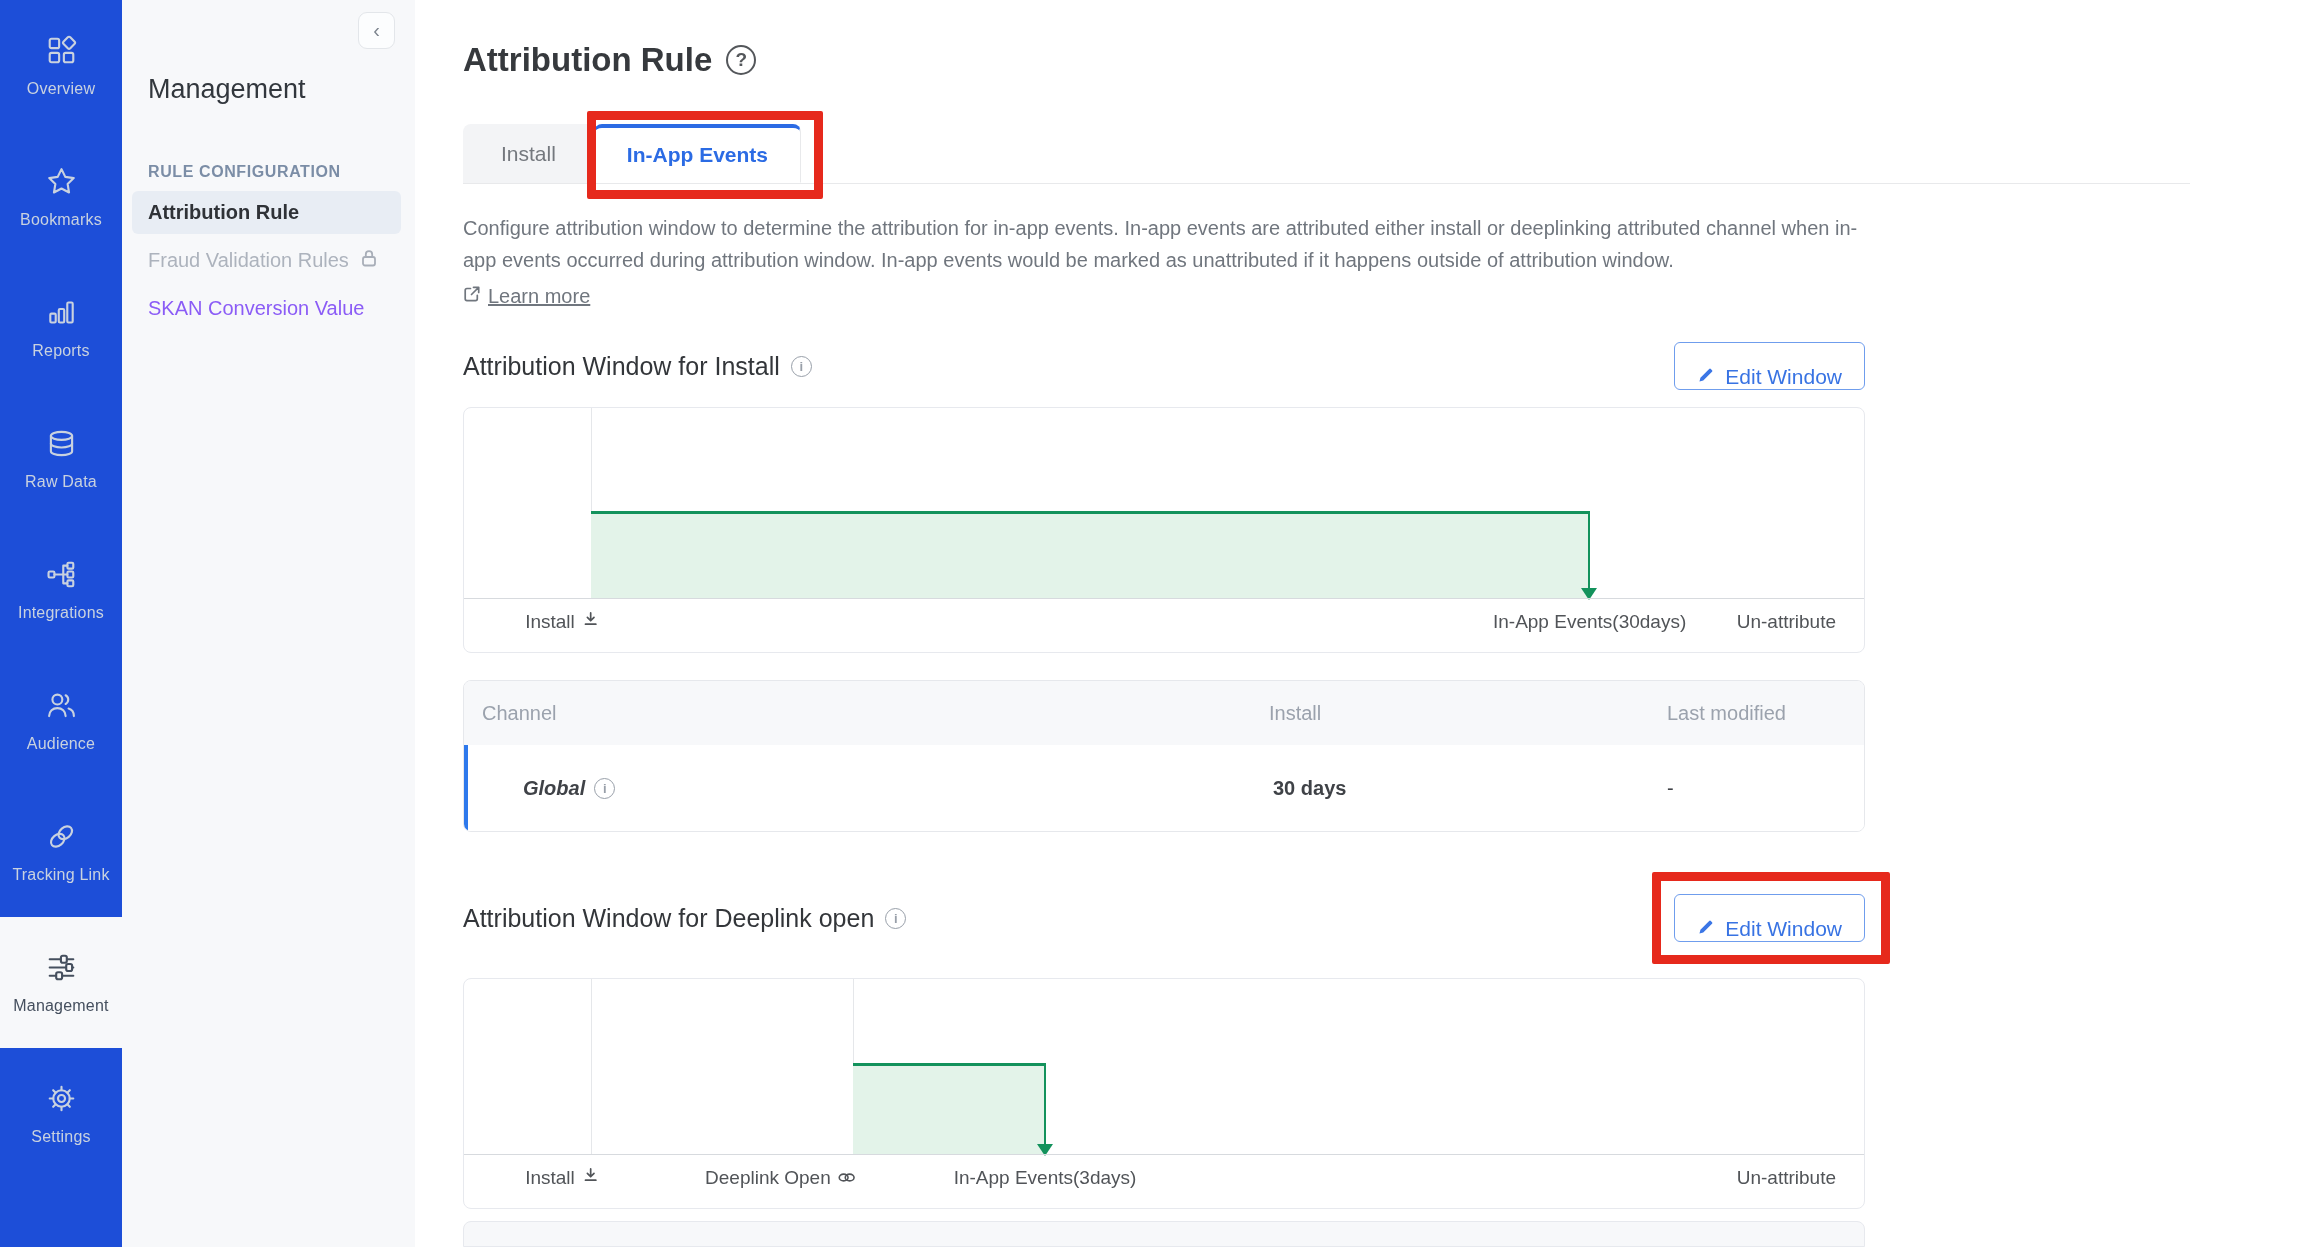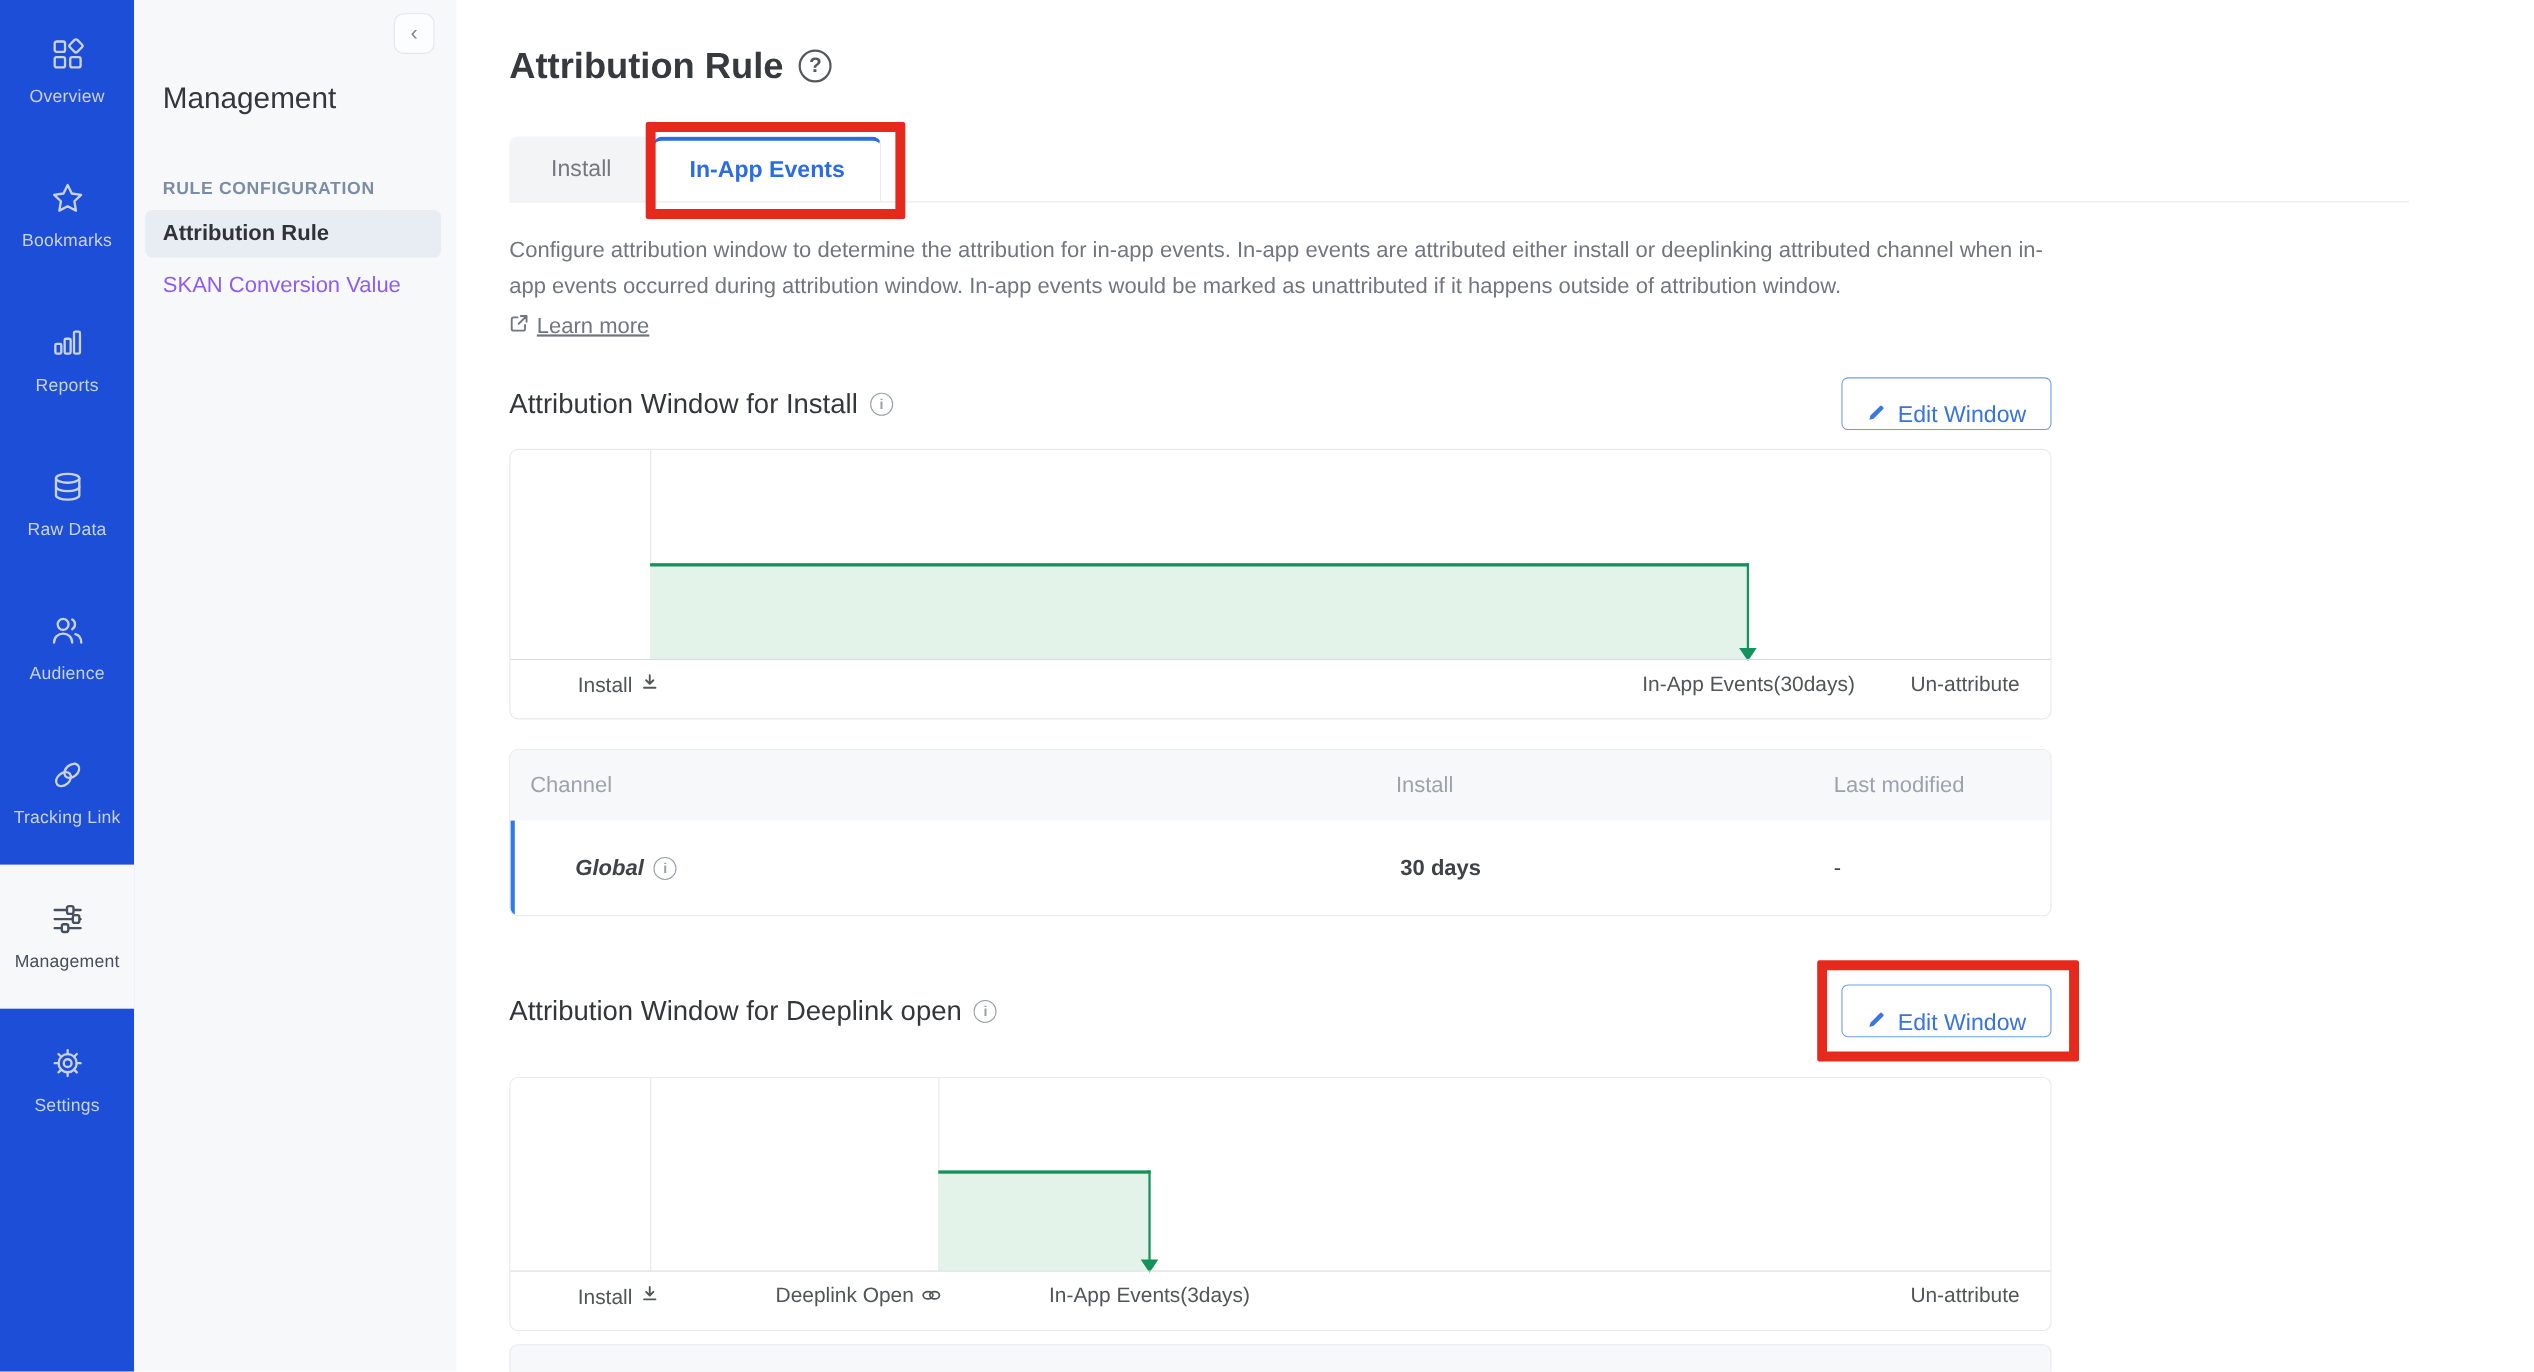--- a/index.html
+++ b/index.html
@@ -132,20 +132,30 @@
     <div class="rail-item">
       <span><svg width="33" height="33" viewBox="0 0 28 28">
             <ellipse cx="14" cy="7.5" rx="9" ry="3.4"></ellipse>
             <path d="M5 7.5v13c0 1.9 4 3.4 9 3.4s9-1.5 9-3.4v-13"></path>
             <path d="M5 14c0 1.9 4 3.4 9 3.4s9-1.5 9-3.4"></path>
           </svg></span>
       <span class="rail-label">Raw Data</span>
     </div>
     <div class="rail-item">
       <span><svg width="33" height="33" viewBox="0 0 28 28">
+            <rect x="3" y="11.5" width="5" height="5" rx="1"></rect>
+            <rect x="19" y="4" width="5" height="5" rx="1"></rect>
+            <rect x="19" y="11.5" width="5" height="5" rx="1"></rect>
+            <rect x="19" y="19" width="5" height="5" rx="1"></rect>
+            <path d="M8 14h7.5M15.5 6.5V21.5M15.5 6.5H19M15.5 14H19M15.5 21.5H19"></path>
+          </svg></span>
+      <span class="rail-label">Integrations</span>
+    </div>
+    <div class="rail-item">
+      <span><svg width="33" height="33" viewBox="0 0 28 28">
             <circle cx="10.5" cy="9" r="4.2"></circle>
             <path d="M3.5 23c0-4.2 3.1-6.8 7-6.8s7 2.6 7 6.8"></path>
             <path d="M17.5 5.3a4.2 4.2 0 010 7.4M20 16.6c2.7.8 4.5 3 4.5 6.4"></path>
           </svg></span>
       <span class="rail-label">Audience</span>
     </div>
     <div class="rail-item">
       <span><svg width="33" height="33" viewBox="0 0 28 28">
             <ellipse cx="10.8" cy="17.2" rx="6.4" ry="4.6" transform="rotate(-40 10.8 17.2)"></ellipse>
             <ellipse cx="17.2" cy="10.8" rx="6.4" ry="4.6" transform="rotate(-40 17.2 10.8)"></ellipse>
@@ -173,20 +183,27 @@
 
   <aside class="subnav">
     <button class="collapse-btn">
       <span>‹</span>
     </button>
     <h2>Management</h2>
     <div class="sec-label">RULE CONFIGURATION</div>
     <div class="side-item selected">
       <span>Attribution Rule</span>
     </div>
+    <div class="side-item locked">
+      <span>Fraud Validation Rules</span>
+      <span><svg class="lock-icon" width="20" height="20" viewBox="0 0 20 20">
+            <rect x="4" y="9" width="12" height="8.5" rx="2"></rect>
+            <path d="M6.8 9V6.4a3.2 3.2 0 016.4 0V9"></path>
+          </svg></span>
+    </div>
     <div class="side-item">
       <span>SKAN Conversion Value</span>
     </div>
   </aside>
 
   <main class="main">
 
     <div class="title-row">
       <h1>Attribution Rule</h1>
       <span class="q-icon">?</span>

